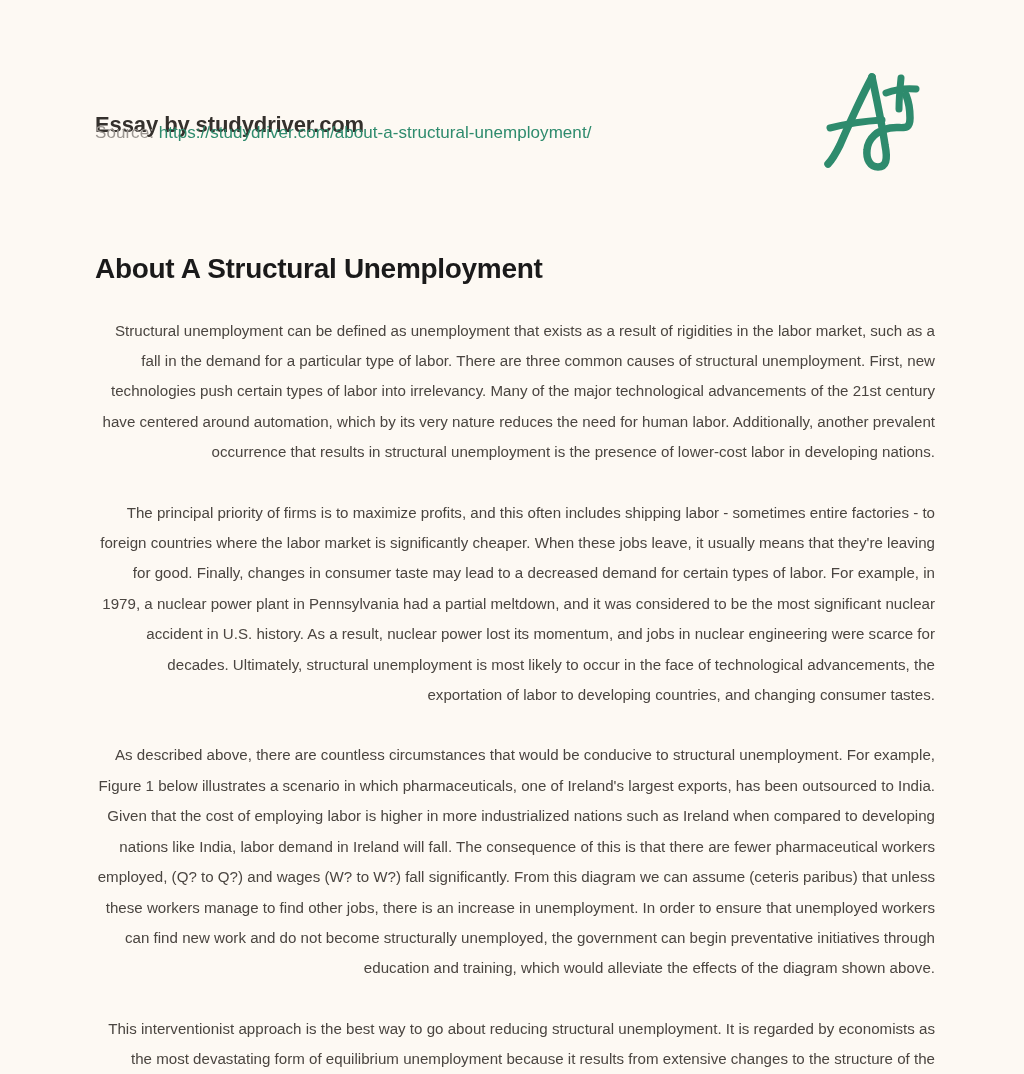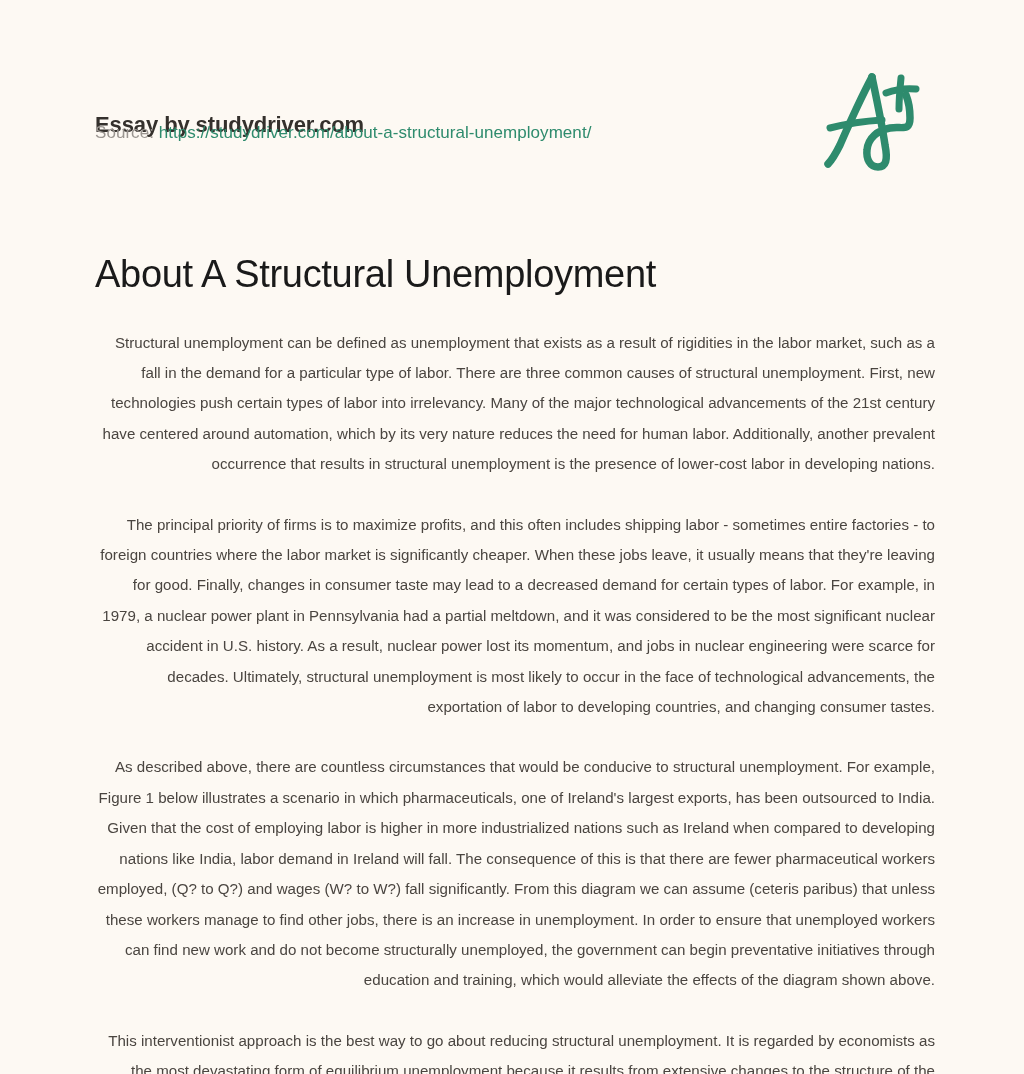--- a/index.html
+++ b/index.html
@@ -70,22 +70,22 @@
   
   .article {
     position: absolute;
     left: 95px;
     top: 252px;
     width: 840px;
   }
 
   .article-title {
     margin: 0;
-    font-size: 38px;
-    font-weight: normal;
+    font-size: 28px;
+    font-weight: bold;
     color: #1a1a1a;
     letter-spacing: -0.3px;
     line-height: 1.2;
   }
 
   .article-body {
     margin-top: 30px;
   }
 
   .article-body p {

